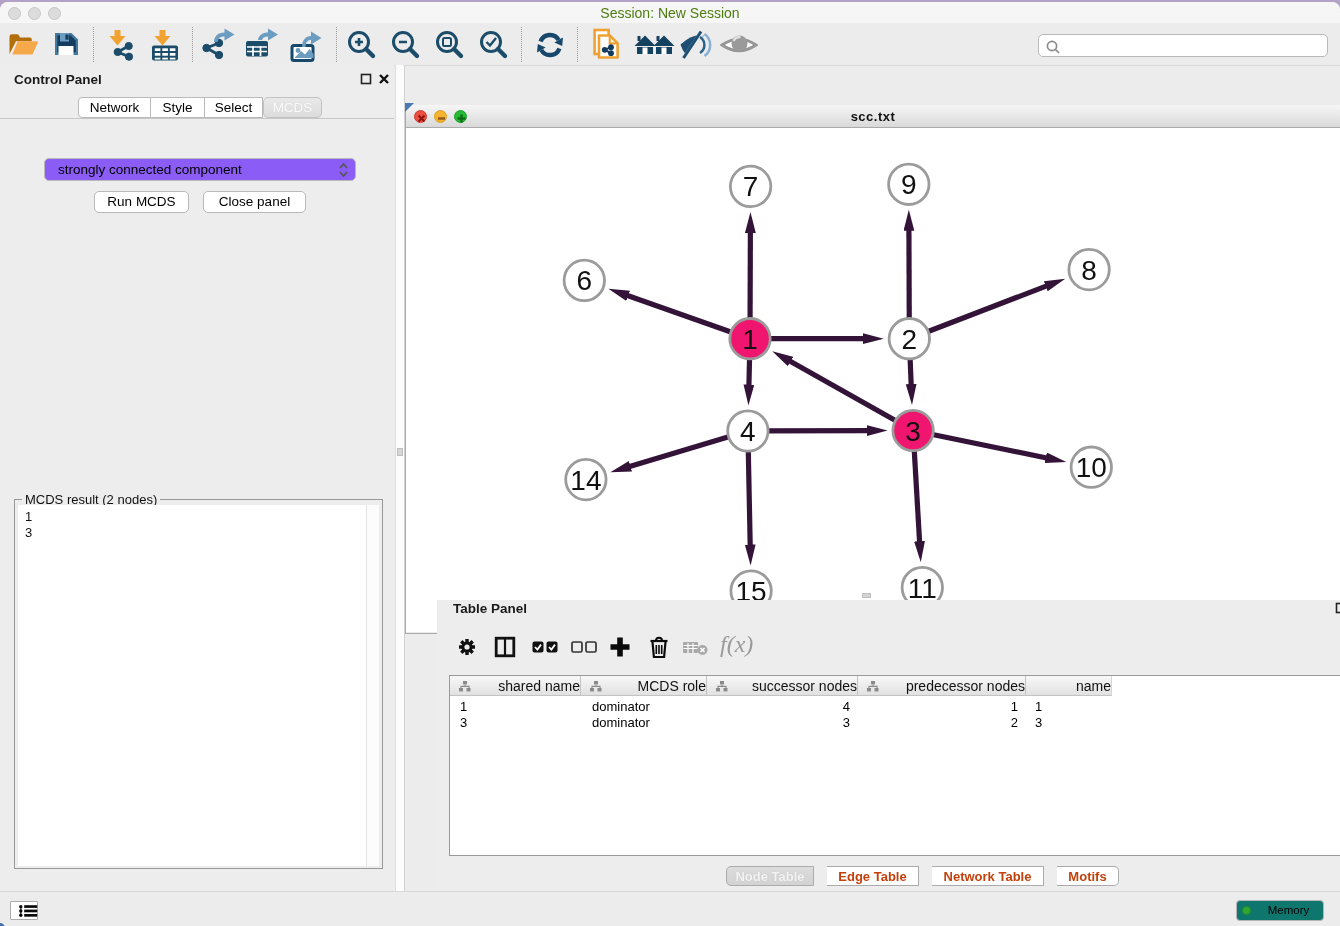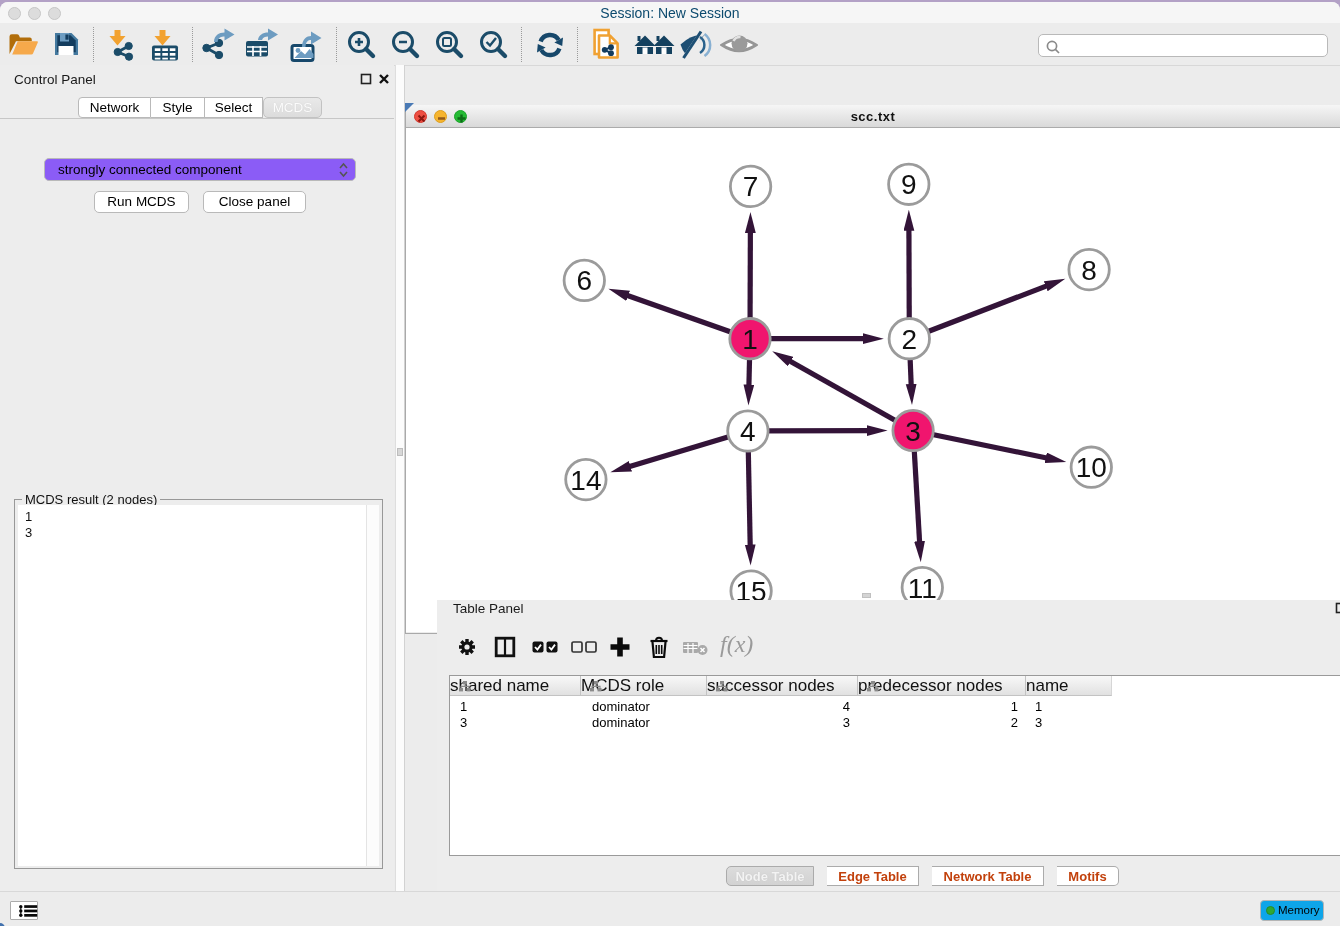--- a/index.html
+++ b/index.html
@@ -1,28 +1,28 @@
 <!DOCTYPE html>
 <html><head><meta charset="utf-8">
 <style>
 * { margin:0; padding:0; box-sizing:border-box; }
 html,body { width:1340px; height:926px; overflow:hidden; }
 body { font-family:"Liberation Sans", sans-serif; background:#b3a1c6; position:relative; }
 .abs { position:absolute; }
 #win { position:absolute; left:0; top:2px; width:1340px; height:924px; background:#ececec; border-radius:8px 8px 0 0; overflow:hidden; }
 #titlebar { position:absolute; left:0; top:0; width:1340px; height:21px; background:#f6f6f6; }
 #titlebar .dot { position:absolute; top:5px; width:13px; height:13px; border-radius:50%; background:#dcdcdc; border:1px solid #c6c6c6; }
-#title { position:absolute; top:3px; width:100%; text-align:center; font-size:14px; color:#0c4a6e; }
+#title { position:absolute; top:3px; width:100%; text-align:center; font-size:14px; color:#4d7c0f; }
 #toolbar { position:absolute; left:0; top:21px; width:1340px; height:43px; background:#ececec; border-bottom:1px solid #d8d8d8; }
 .tsep { position:absolute; top:4px; height:35px; width:0; border-left:1px dotted #9a9a9a; }
 .ticon { position:absolute; top:5px; width:34px; height:34px; }
 #searchbox { position:absolute; left:1038px; top:11px; width:290px; height:23px; background:#fff; border:1px solid #b9b9b9; border-radius:5px; }
 
 #cpanel { position:absolute; left:0; top:63px; width:394px; height:828px; background:#ededed; }
-#cpanel h3, #tpanel h3 { font-size:13.5px; font-weight:normal; color:#1a1a1a; }
+#cpanel h3, #tpanel h3 { font-size:13.5px; font-weight:bold; color:#1a1a1a; }
 .tabrow { position:absolute; display:flex; }
 .tab { height:21px; line-height:20px; font-size:13.5px; text-align:center; background:#fff; border:1px solid #b9b9b9; border-left:none; color:#000; }
 .tab.first { border-left:1px solid #b9b9b9; border-radius:4px 0 0 4px; }
 .tab.sel { background:linear-gradient(#e9e9e9,#dcdcdc); color:#fcfcfc; text-shadow:0 0 1px #c8c8c8; border-radius:5px; border:1px solid #c2c2c2; }
 .btn { position:absolute; background:#fff; border:1px solid #b9b9b9; border-radius:5px; font-size:13.5px; color:#000; text-align:center; }
 #mcdsbox { position:absolute; left:14px; top:434px; width:369px; height:370px; border:1px solid #989898; }
 #mcdslegend { position:absolute; left:7px; top:-8px; background:#ededed; padding:0 3px; font-size:13px; color:#111; }
 #mcdstext { position:absolute; left:3px; top:5px; width:350px; height:361px; background:#fff; font-size:13px; color:#111; padding:4px 0 0 7px; line-height:16px; }
 #mcdsscroll { position:absolute; right:3px; top:5px; width:13px; height:361px; background:#fcfcfc; border-left:1px solid #e4e4e4; }
 
@@ -30,26 +30,26 @@
 
 #netwin { position:absolute; left:405px; top:63px; width:935px; height:529px; border-left:1px solid #a9a9a9; border-bottom:1px solid #a9a9a9;margin-top:40px; }
 #nettitle { position:absolute; left:0; top:0; width:100%; height:23px; background:linear-gradient(#f6f6f6,#d9d9d9); border-bottom:1px solid #ababab; }
 #nettitle .t { width:100%; text-align:center; font-size:13px; font-weight:bold; letter-spacing:0.5px; color:#111; margin-top:4px; }
 .tl { position:absolute; top:5px; width:13px; height:13px; border-radius:50%; }
 #netcanvas { position:absolute; left:0; top:23px; width:934px; height:504px; background:#fff; }
 
 #tpanel { position:absolute; left:405px; top:598px; width:935px; height:293px; background:#ededed;margin-left:32px; }
 .hicon { position:absolute; }
 #tbl { position:absolute; left:12px; top:75px; width:908px; height:181px; background:#fff; border:1px solid #9a9a9a; }
-.th { position:absolute; top:0; height:20px; background:linear-gradient(#f8f8f8,#e1e1e1); border-right:1px solid #c3c3c3; border-bottom:1px solid #c3c3c3; font-size:17px; color:#111; text-align:left; line-height:20px; }
+.th { position:absolute; top:0; height:20px; background:linear-gradient(#f8f8f8,#e1e1e1); border-right:1px solid #c3c3c3; border-bottom:1px solid #c3c3c3; font-size:14px; color:#111; text-align:right; line-height:20px; }
 .td { position:absolute; font-size:13px; color:#000; height:16px; line-height:16px; }
 .btab { height:20px; line-height:19px; font-size:13px; font-weight:bold; text-align:center; background:#fff; border:1px solid #ababab; border-left:none; color:#c2410c; }
 
 #statusbar { position:absolute; left:0; top:889px; width:1340px; height:35px; background:#ececec; border-top:1px solid #d8d8d8; }
-#membtn { position:absolute; right:16px; top:8px; width:64px; height:21px; background:#0ea5e9; border:1px solid #b5b5b5; border-radius:4px; font-size:11.5px; line-height:19px; text-align:left; padding-left:17px; }
+#membtn { position:absolute; right:16px; top:8px; width:88px; height:21px; background:#0f766e; border:1px solid #b5b5b5; border-radius:4px; font-size:11.5px; line-height:19px; text-align:center; padding-left:17px; }
 #listbtn { position:absolute; left:10px; top:9px; width:28px; height:19px; background:#fff; border:1px solid #ababab; border-radius:1px; }
 </style></head>
 <body>
 <div id="win">
   <div id="titlebar">
     <div class="dot" style="left:8px;"></div>
     <div class="dot" style="left:28px;"></div>
     <div class="dot" style="left:48px;"></div>
     <div id="title">Session: New Session</div>
   </div>

